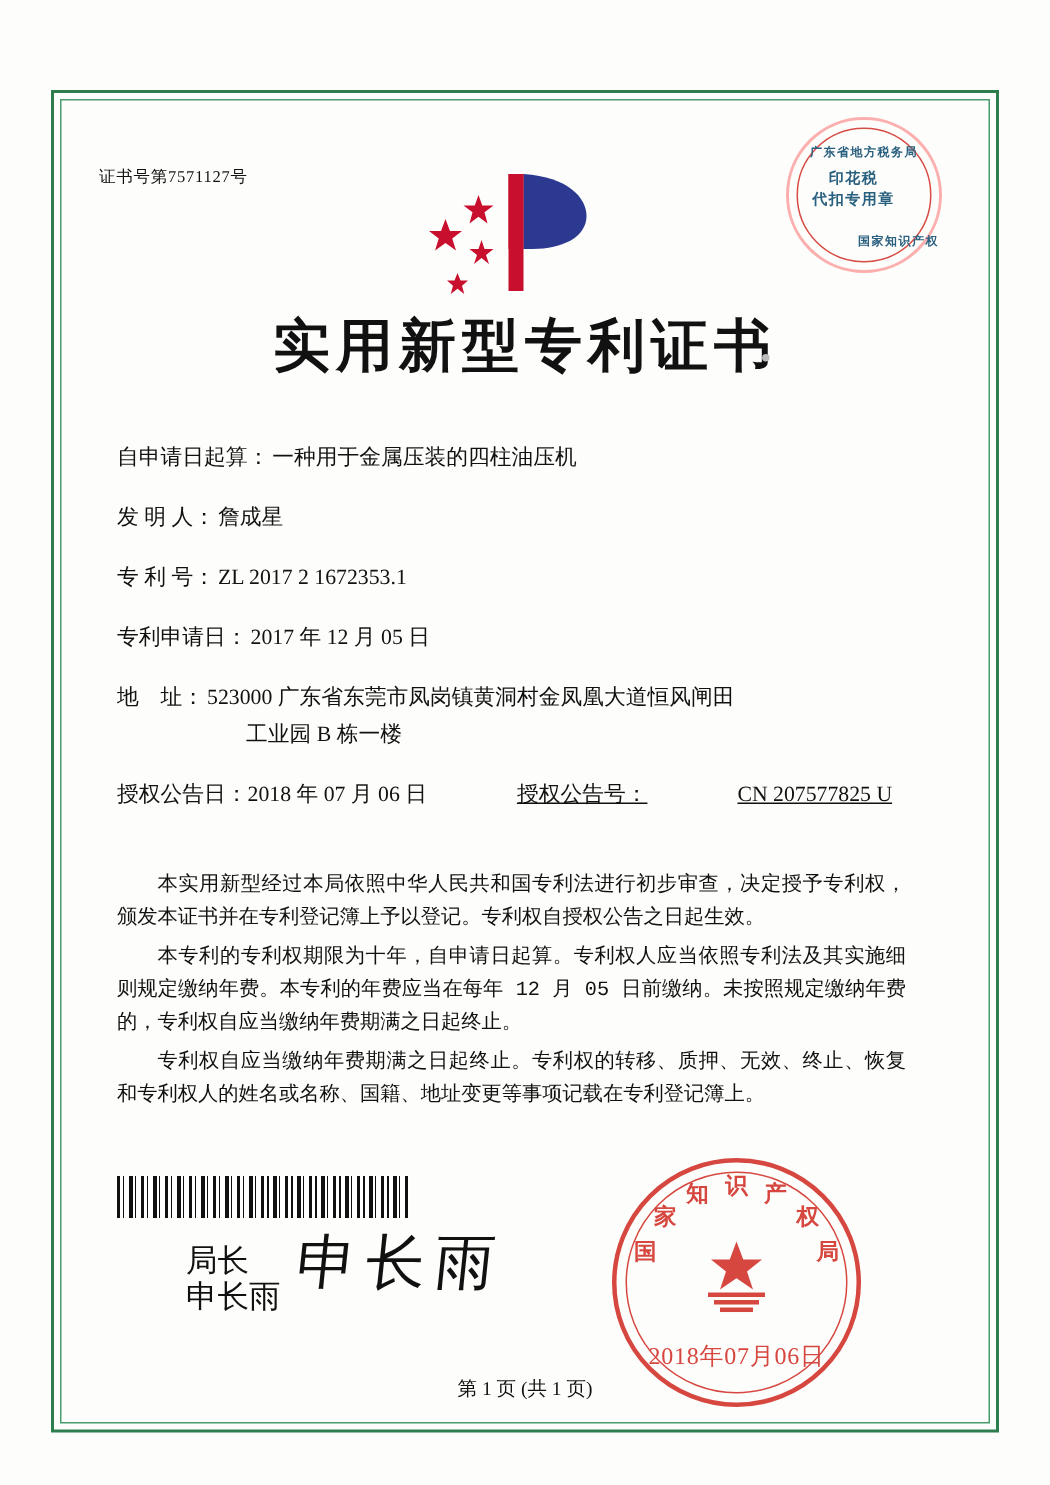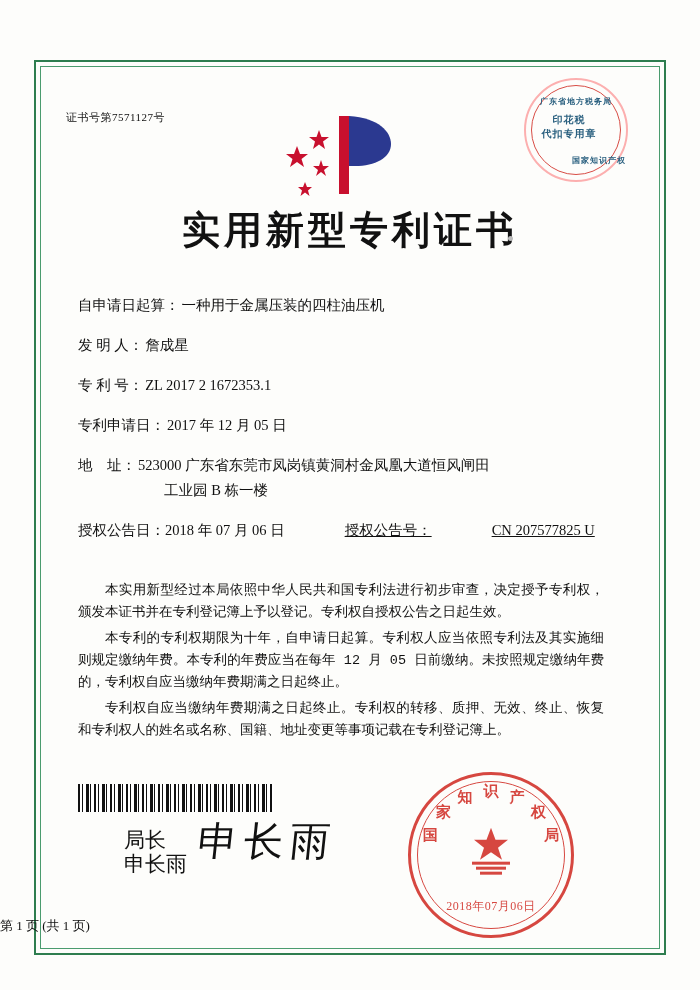--- a/index.html
+++ b/index.html
@@ -254,29 +254,30 @@
     top: 50%;
     transform: translate(-50%, -58%);
     width: 58px;
     height: 54px;
   }
   .seal-main .seal-date {
     position: absolute;
     left: 0; right: 0;
     bottom: 20px;
     text-align: center;
-    font-size: 12px;
+    font-size: 16px;
     letter-spacing: 0.5px;
   }
 
   .page-footer {
     position: absolute;
     left: 0;
     top: 917px;
     width: 700px;
+    text-align: center;
     font-size: 13px;
     color: #111;
   }
 </style>
 </head>
 <body>
 
 <div class="page">
 
   <div class="frame-outer"></div>

